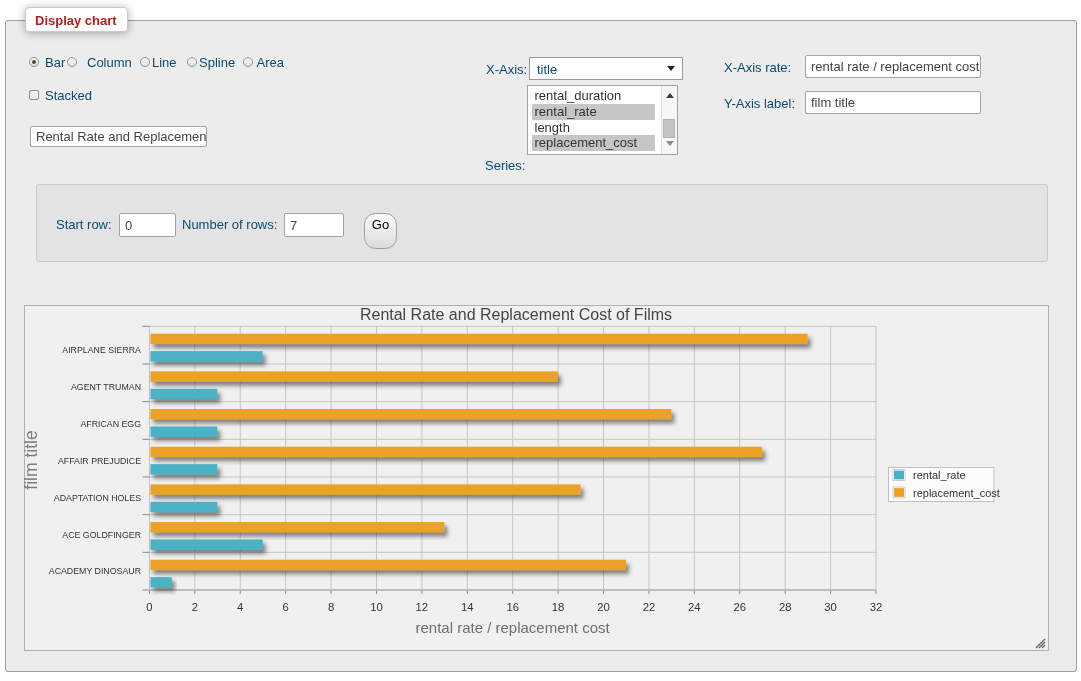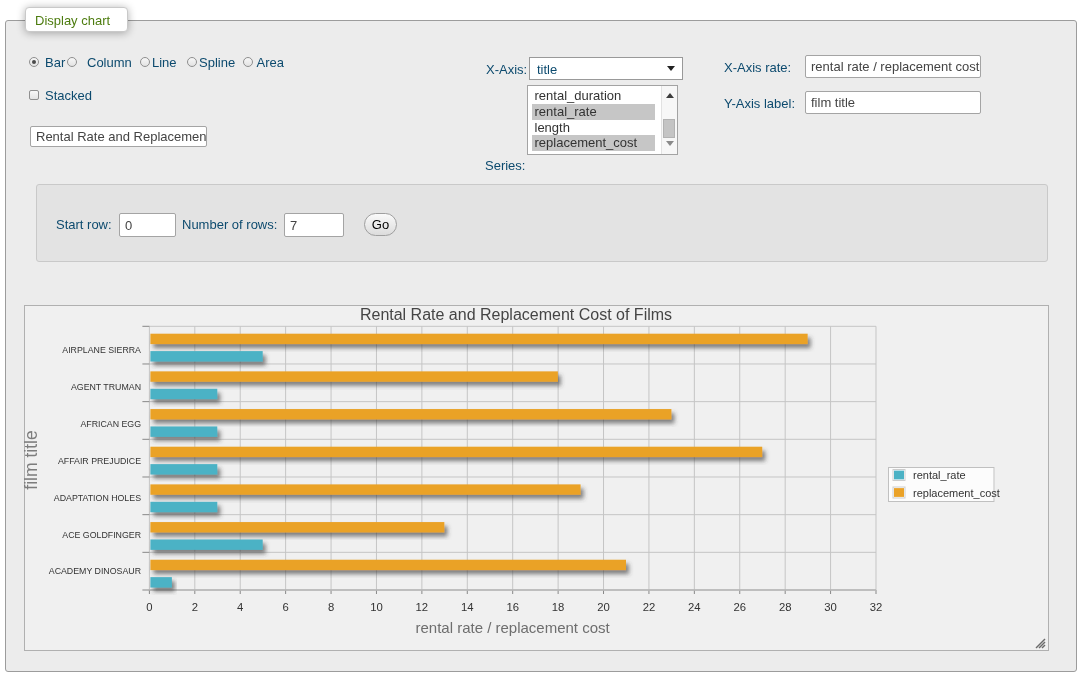--- a/index.html
+++ b/index.html
@@ -13,21 +13,21 @@
   .radio .dot{position:absolute;left:2px;top:2px;width:4px;height:4px;border-radius:50%;background:#4a4a4a;}
   .check{position:absolute;width:10px;height:10px;border:1px solid #8f8f8f;border-radius:2px;background:linear-gradient(#f7f7f7,#e3e3e3);}
 </style>
 </head>
 <body>
 <div id="page">
 
   <div class="abs" style="left:5px;top:20px;width:1072px;height:652px;border:1px solid #9c9c9c;border-radius:3px;background:#ececec;"></div>
 
   <div class="abs" style="left:25px;top:7px;width:103px;height:25px;background:#fff;border:1px solid #c9c9c9;border-radius:4px;box-shadow:0 1px 9px rgba(0,0,0,0.32);"></div>
-  <div class="lbl" style="left:35px;top:13px;font-weight:normal;color:#4d7c0f;">Display chart</div>
+  <div class="lbl" style="left:35px;top:13px;font-weight:bold;color:#b91c1c;">Display chart</div>
 
   <div class="radio" style="left:29px;top:57px;">
       <div class="dot"></div>
     </div>
   <div class="lbl" style="left:45px;top:55px;">Bar</div>
   <div class="radio" style="left:67px;top:57px;"></div>
   <div class="lbl" style="left:87px;top:55px;">Column</div>
   <div class="radio" style="left:139.5px;top:57px;"></div>
   <div class="lbl" style="left:152px;top:55px;">Line</div>
   <div class="radio" style="left:186.5px;top:57px;"></div>
@@ -62,21 +62,21 @@
     <div style="position:absolute;right:3.5px;top:7px;width:0;height:0;border-left:4.5px solid transparent;border-right:4.5px solid transparent;border-bottom:5px solid #3d3d3d;"></div>
     <div style="position:absolute;right:2px;top:32.5px;width:12px;height:19px;background:#c4c4c4;border:1px solid #b2b2b2;"></div>
     <div style="position:absolute;right:3.5px;bottom:8px;width:0;height:0;border-left:4.5px solid transparent;border-right:4.5px solid transparent;border-top:5px solid #8a8a8a;"></div>
   </div>
 
   <div class="abs" style="left:36px;top:184px;width:1012px;height:78px;background:#e3e3e3;border:1px solid #c9c9c9;border-radius:3px;"></div>
   <div class="lbl" style="left:56px;top:217px;">Start row:</div>
   <input class="txt" style="left: 119px; top: 213px; width: 57px; height: 24px;" value="0">
   <div class="lbl" style="left:182px;top:217px;text-align:center;">Number of rows:</div>
   <input class="txt" style="left: 284px; top: 213px; width: 60px; height: 24px;" value="7">
-  <div class="abs" style="left:364px;top:213px;width:33px;height:23px;border:1px solid #9f9f9f;border-radius:11.5px;background:linear-gradient(#fafafa,#dcdcdc);text-align:center;line-height:21px;color:#000;">Go</div>
+  <div class="abs" style="left:364px;top:213px;width:33px;height:36px;border:1px solid #9f9f9f;border-radius:11.5px;background:linear-gradient(#fafafa,#dcdcdc);text-align:center;line-height:21px;color:#000;">Go</div>
 
   <div class="abs" style="left:24px;top:305px;width:1025px;height:346px;border:1px solid #b0b0b0;background:#f0f0f0;"></div>
   <svg class="abs" style="left:24px;top:305px;" width="1025" height="346" viewBox="0 0 1025 346">
     <defs>
       <filter id="bsh" x="-20%" y="-50%" width="140%" height="220%">
         <feDropShadow dx="3" dy="4" stdDeviation="2.1" flood-color="#3a3a3a" flood-opacity="0.62"></feDropShadow>
       </filter>
     </defs>
     <g id="grid">
         <line x1="125.4" y1="21.3" x2="125.4" y2="285" stroke="#c5c5c5" stroke-width="1"></line>

